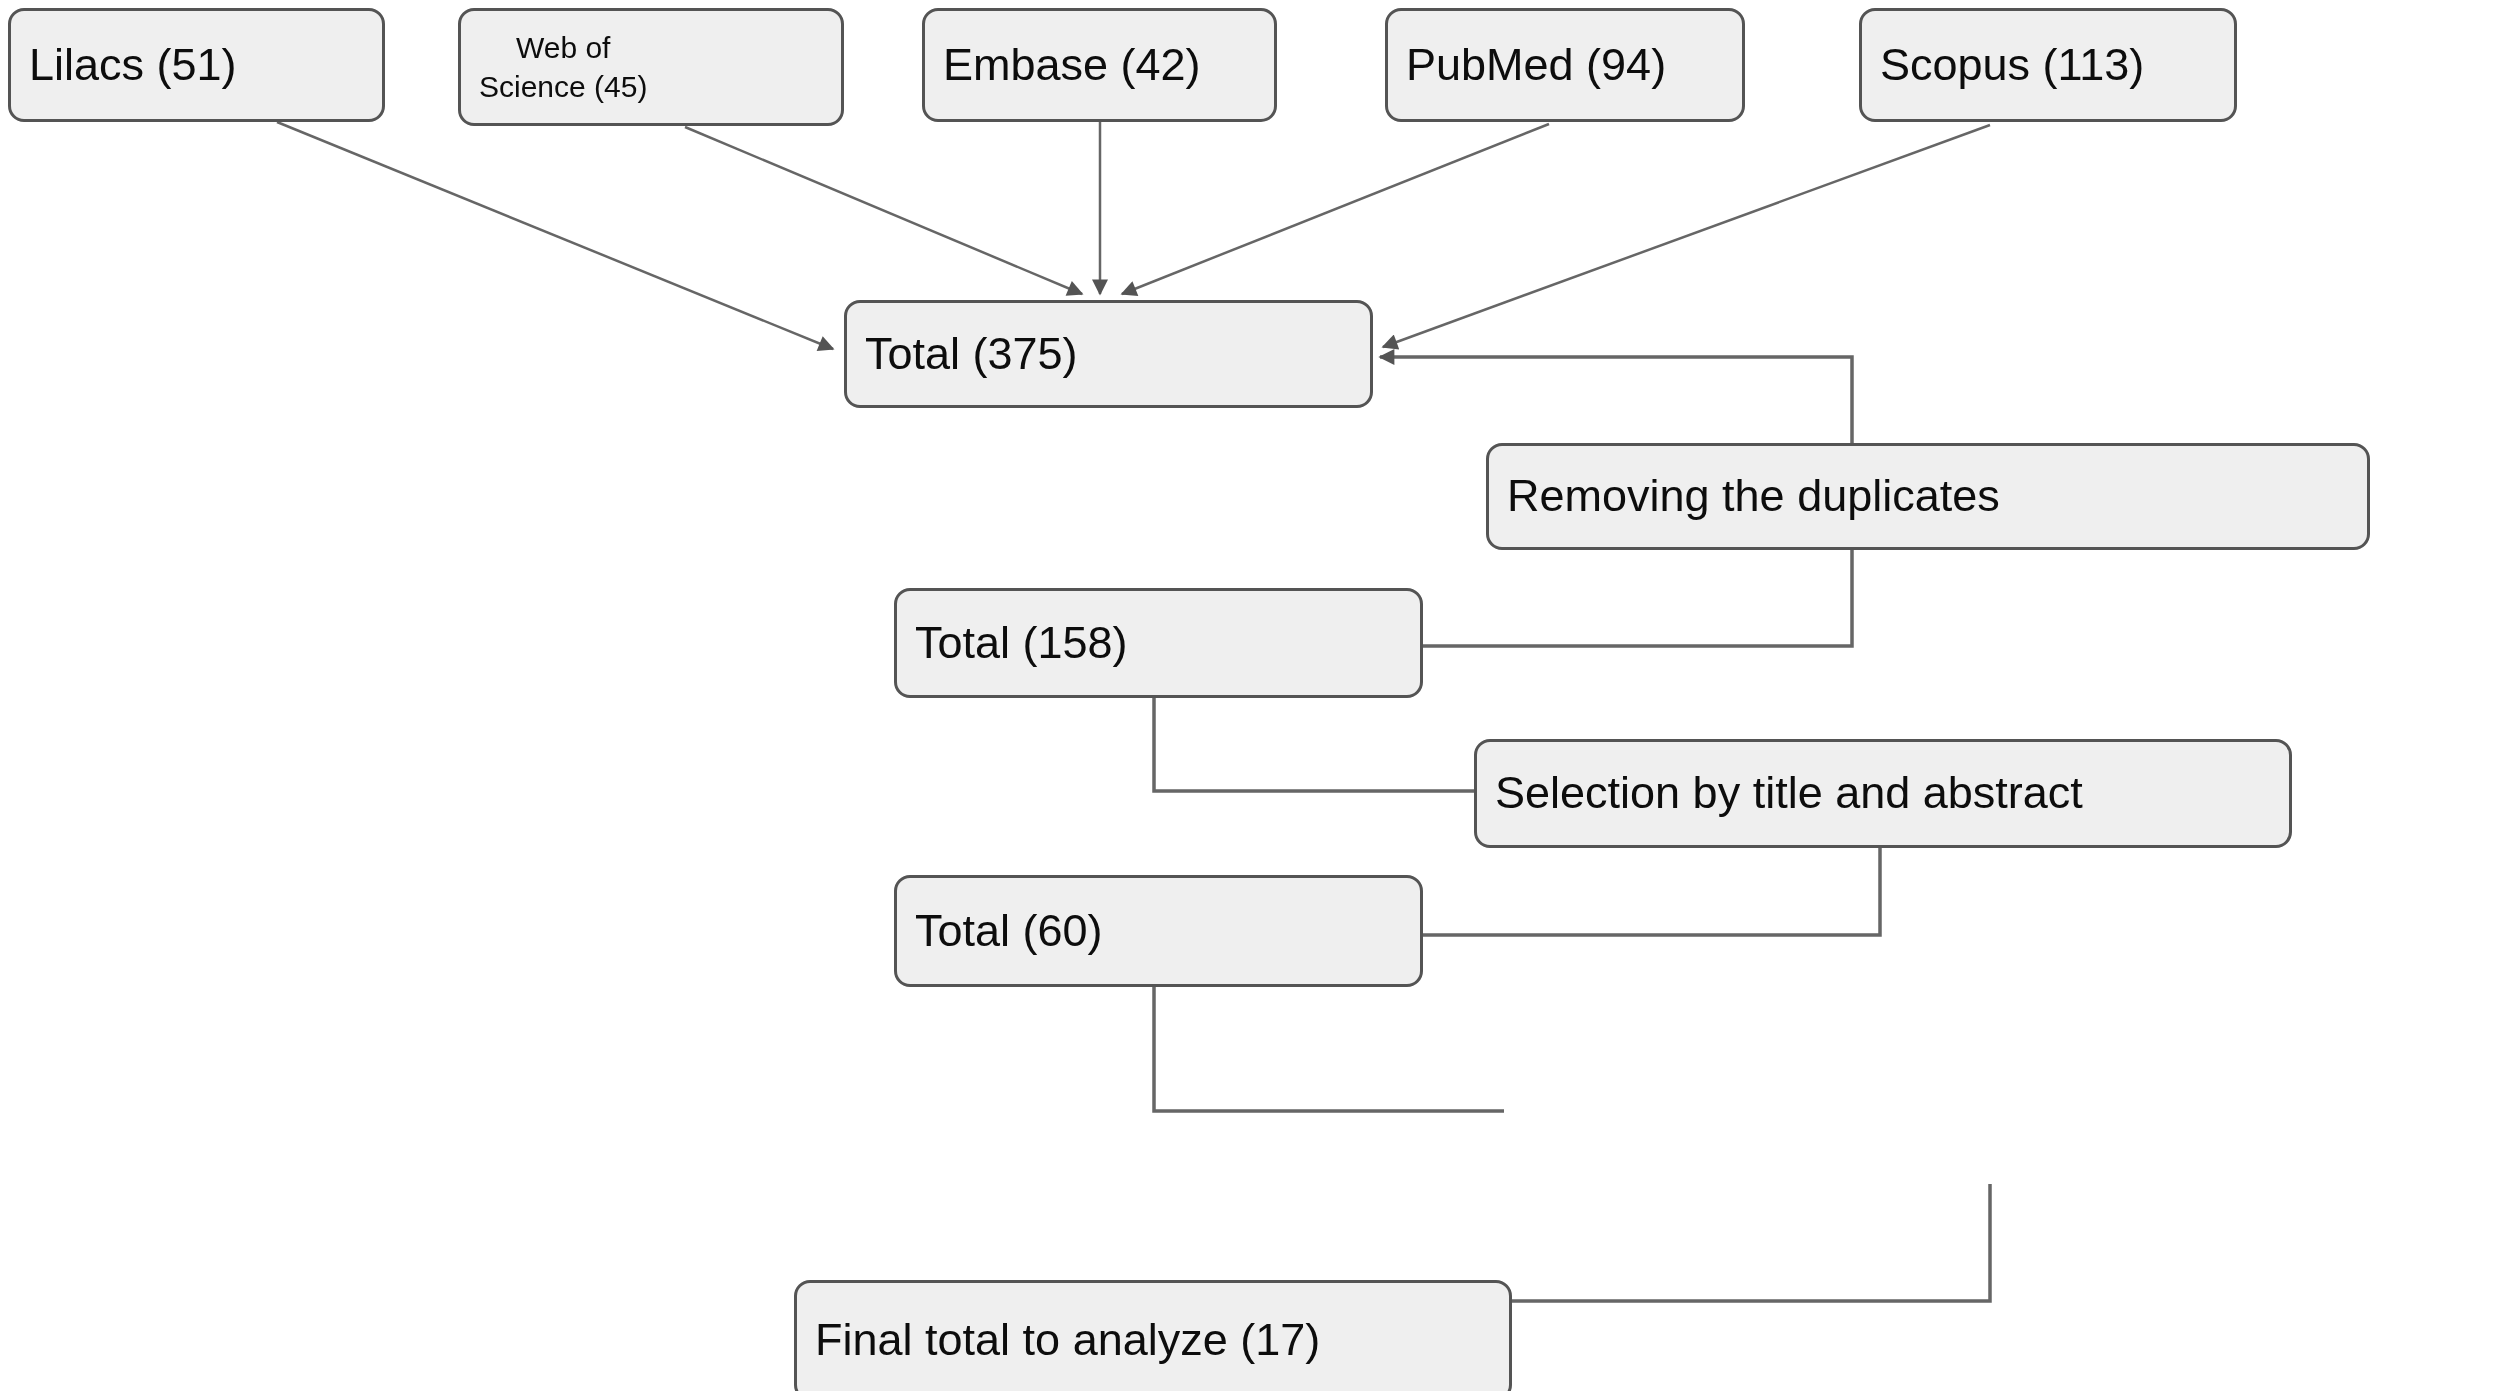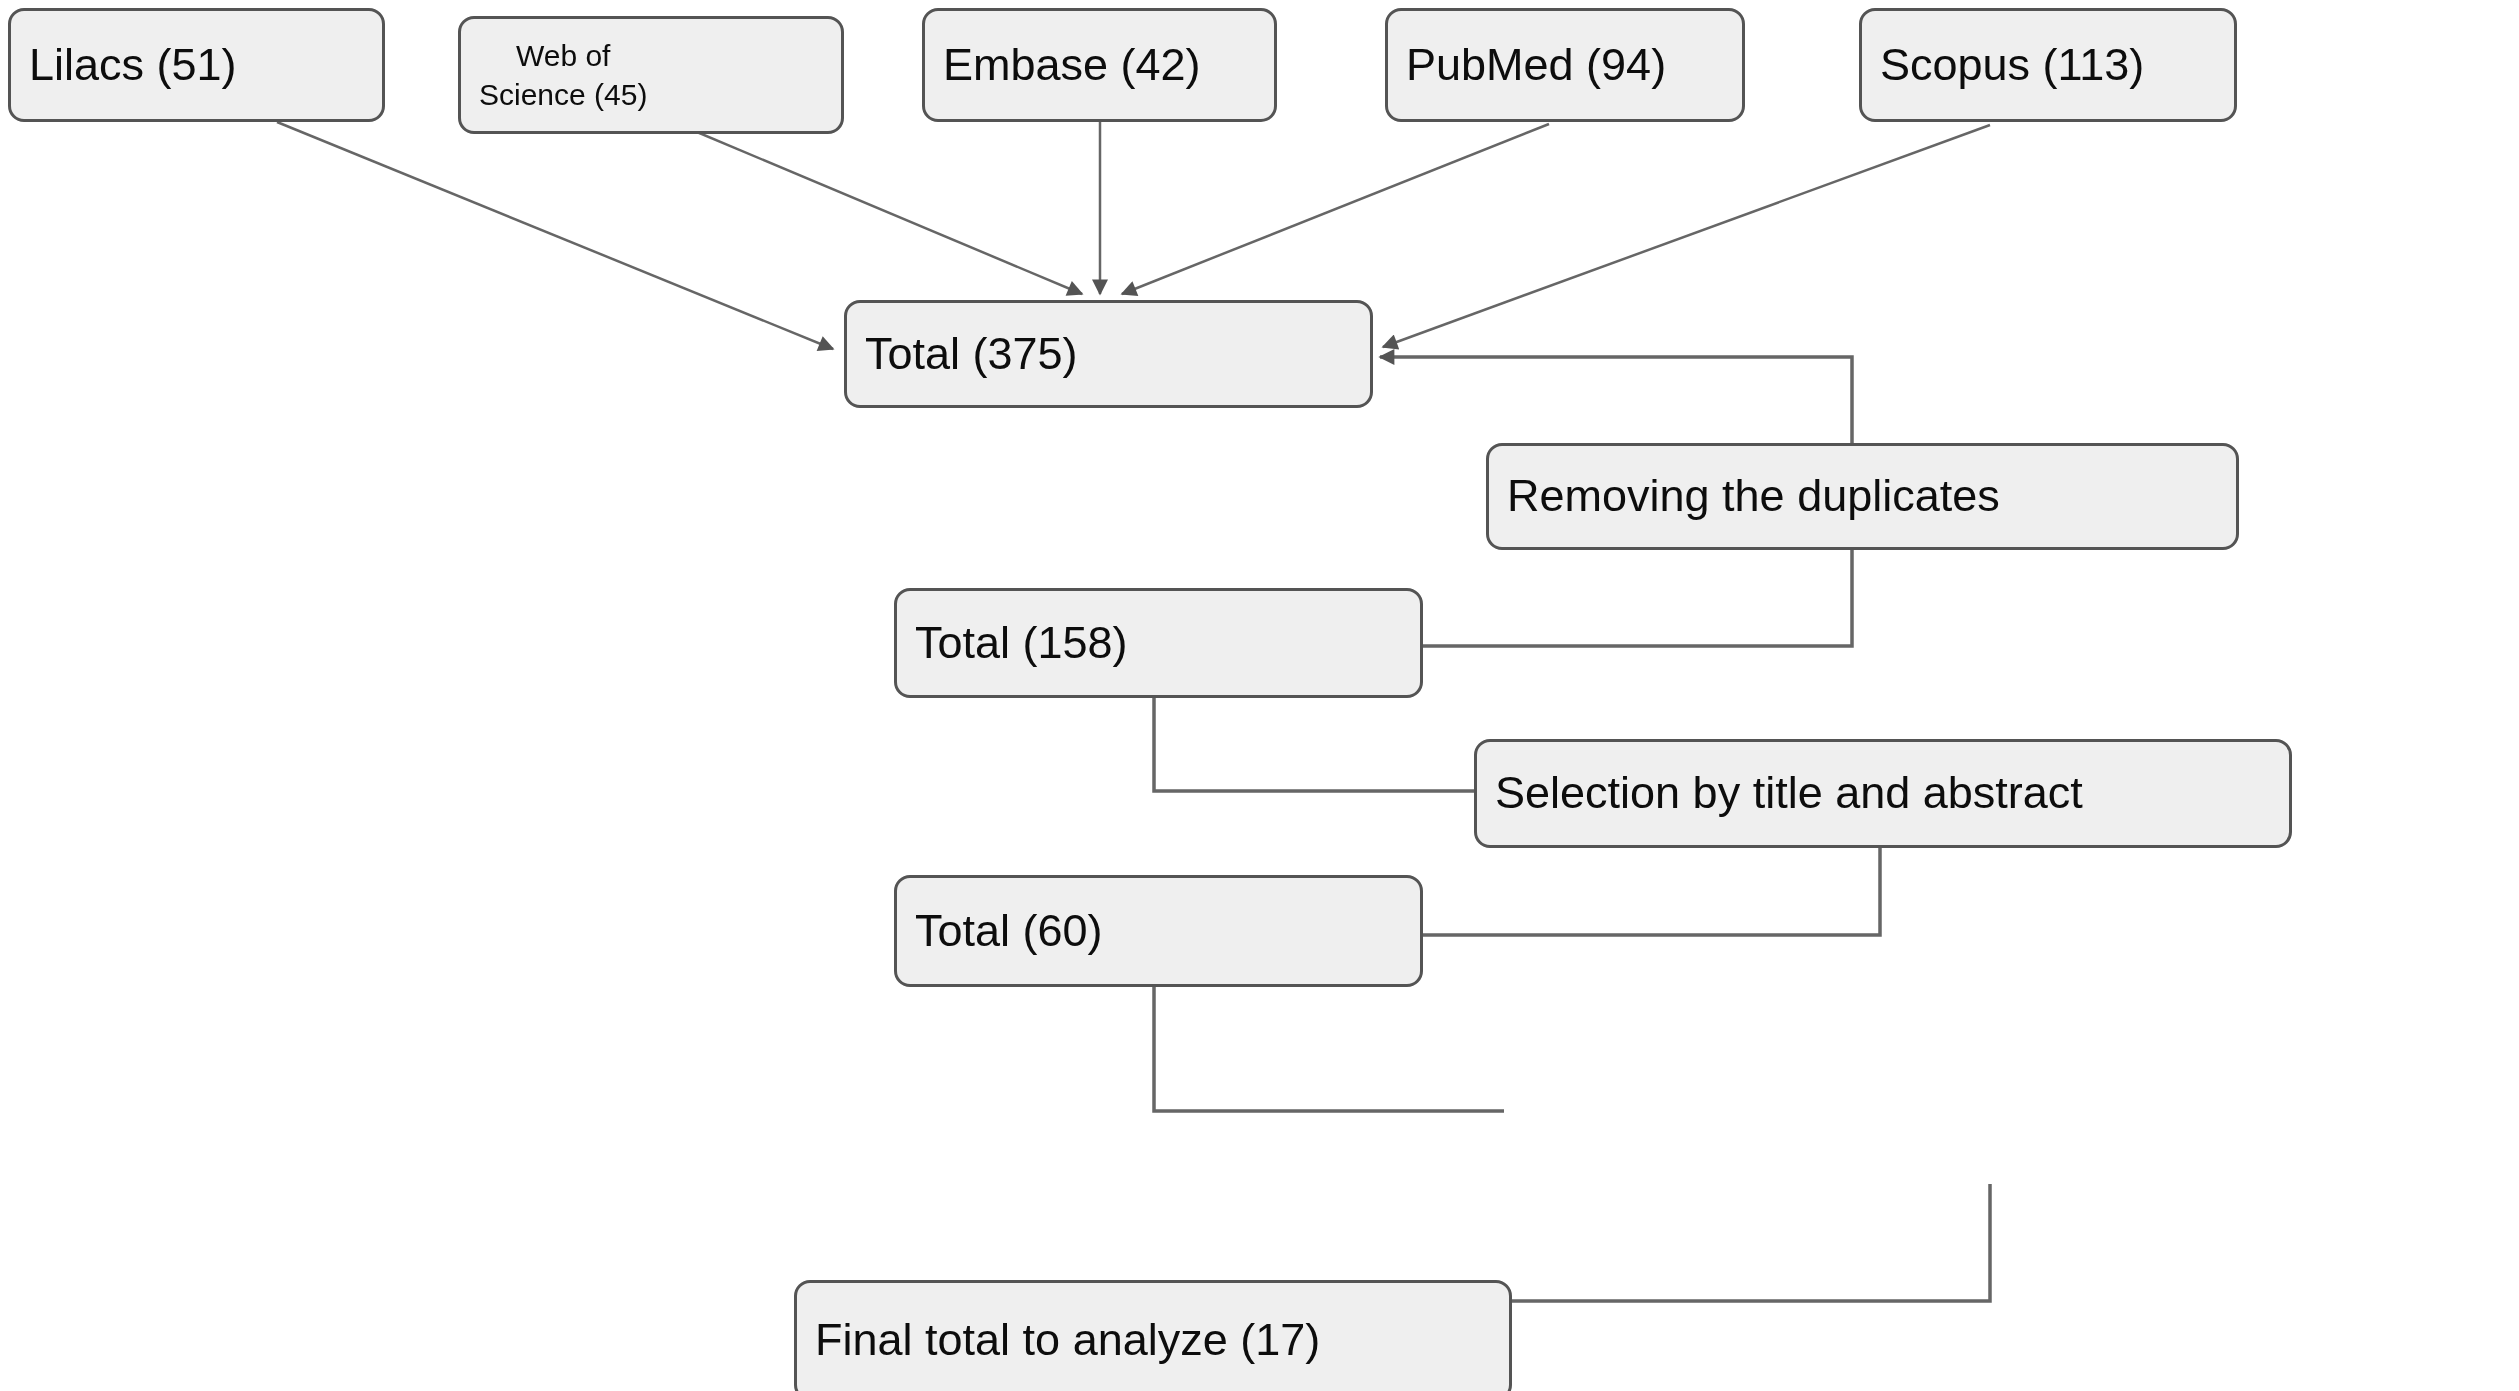--- a/index.html
+++ b/index.html
@@ -43,26 +43,26 @@
     color:var(--text);
     font-size:45px;
     line-height:1.22;
     white-space:pre-line;
     padding:4px 18px;
   }
   .node.small-text{font-size:30px;line-height:1.3;}
 
   
   #node-lilacs        {left:8px;    top:8px;    width:377px; height:114px;}
-  #node-wos           {left:458px;  top:16px;    width:386px; height:118px;}
+  #node-wos           {left:458px;  top:8px;    width:386px; height:118px;}
   #node-embase        {left:922px;  top:8px;    width:355px; height:114px;}
   #node-pubmed        {left:1385px; top:8px;    width:360px; height:114px;}
   #node-scopus        {left:1859px; top:8px;    width:378px; height:114px;}
   #node-total-375     {left:844px;  top:300px;  width:529px; height:108px;}
-  #node-removing-dup  {left:1486px; top:443px;  width:753px; height:107px;}
+  #node-removing-dup  {left:1486px; top:443px;  width:884px; height:107px;}
   #node-total-158     {left:894px;  top:588px;  width:529px; height:110px;}
   #node-sel-title     {left:1474px; top:739px;  width:818px; height:109px;}
   #node-total-60      {left:894px;  top:875px;  width:529px; height:112px;}
   #node-sel-reading   {left:1504px; top:1025px; width:982px; height:159px;}
   #node-final-total   {left:794px;  top:1280px; width:718px; height:121px;}
 </style>
 </head>
 <body>
 
 <div class="canvas">

